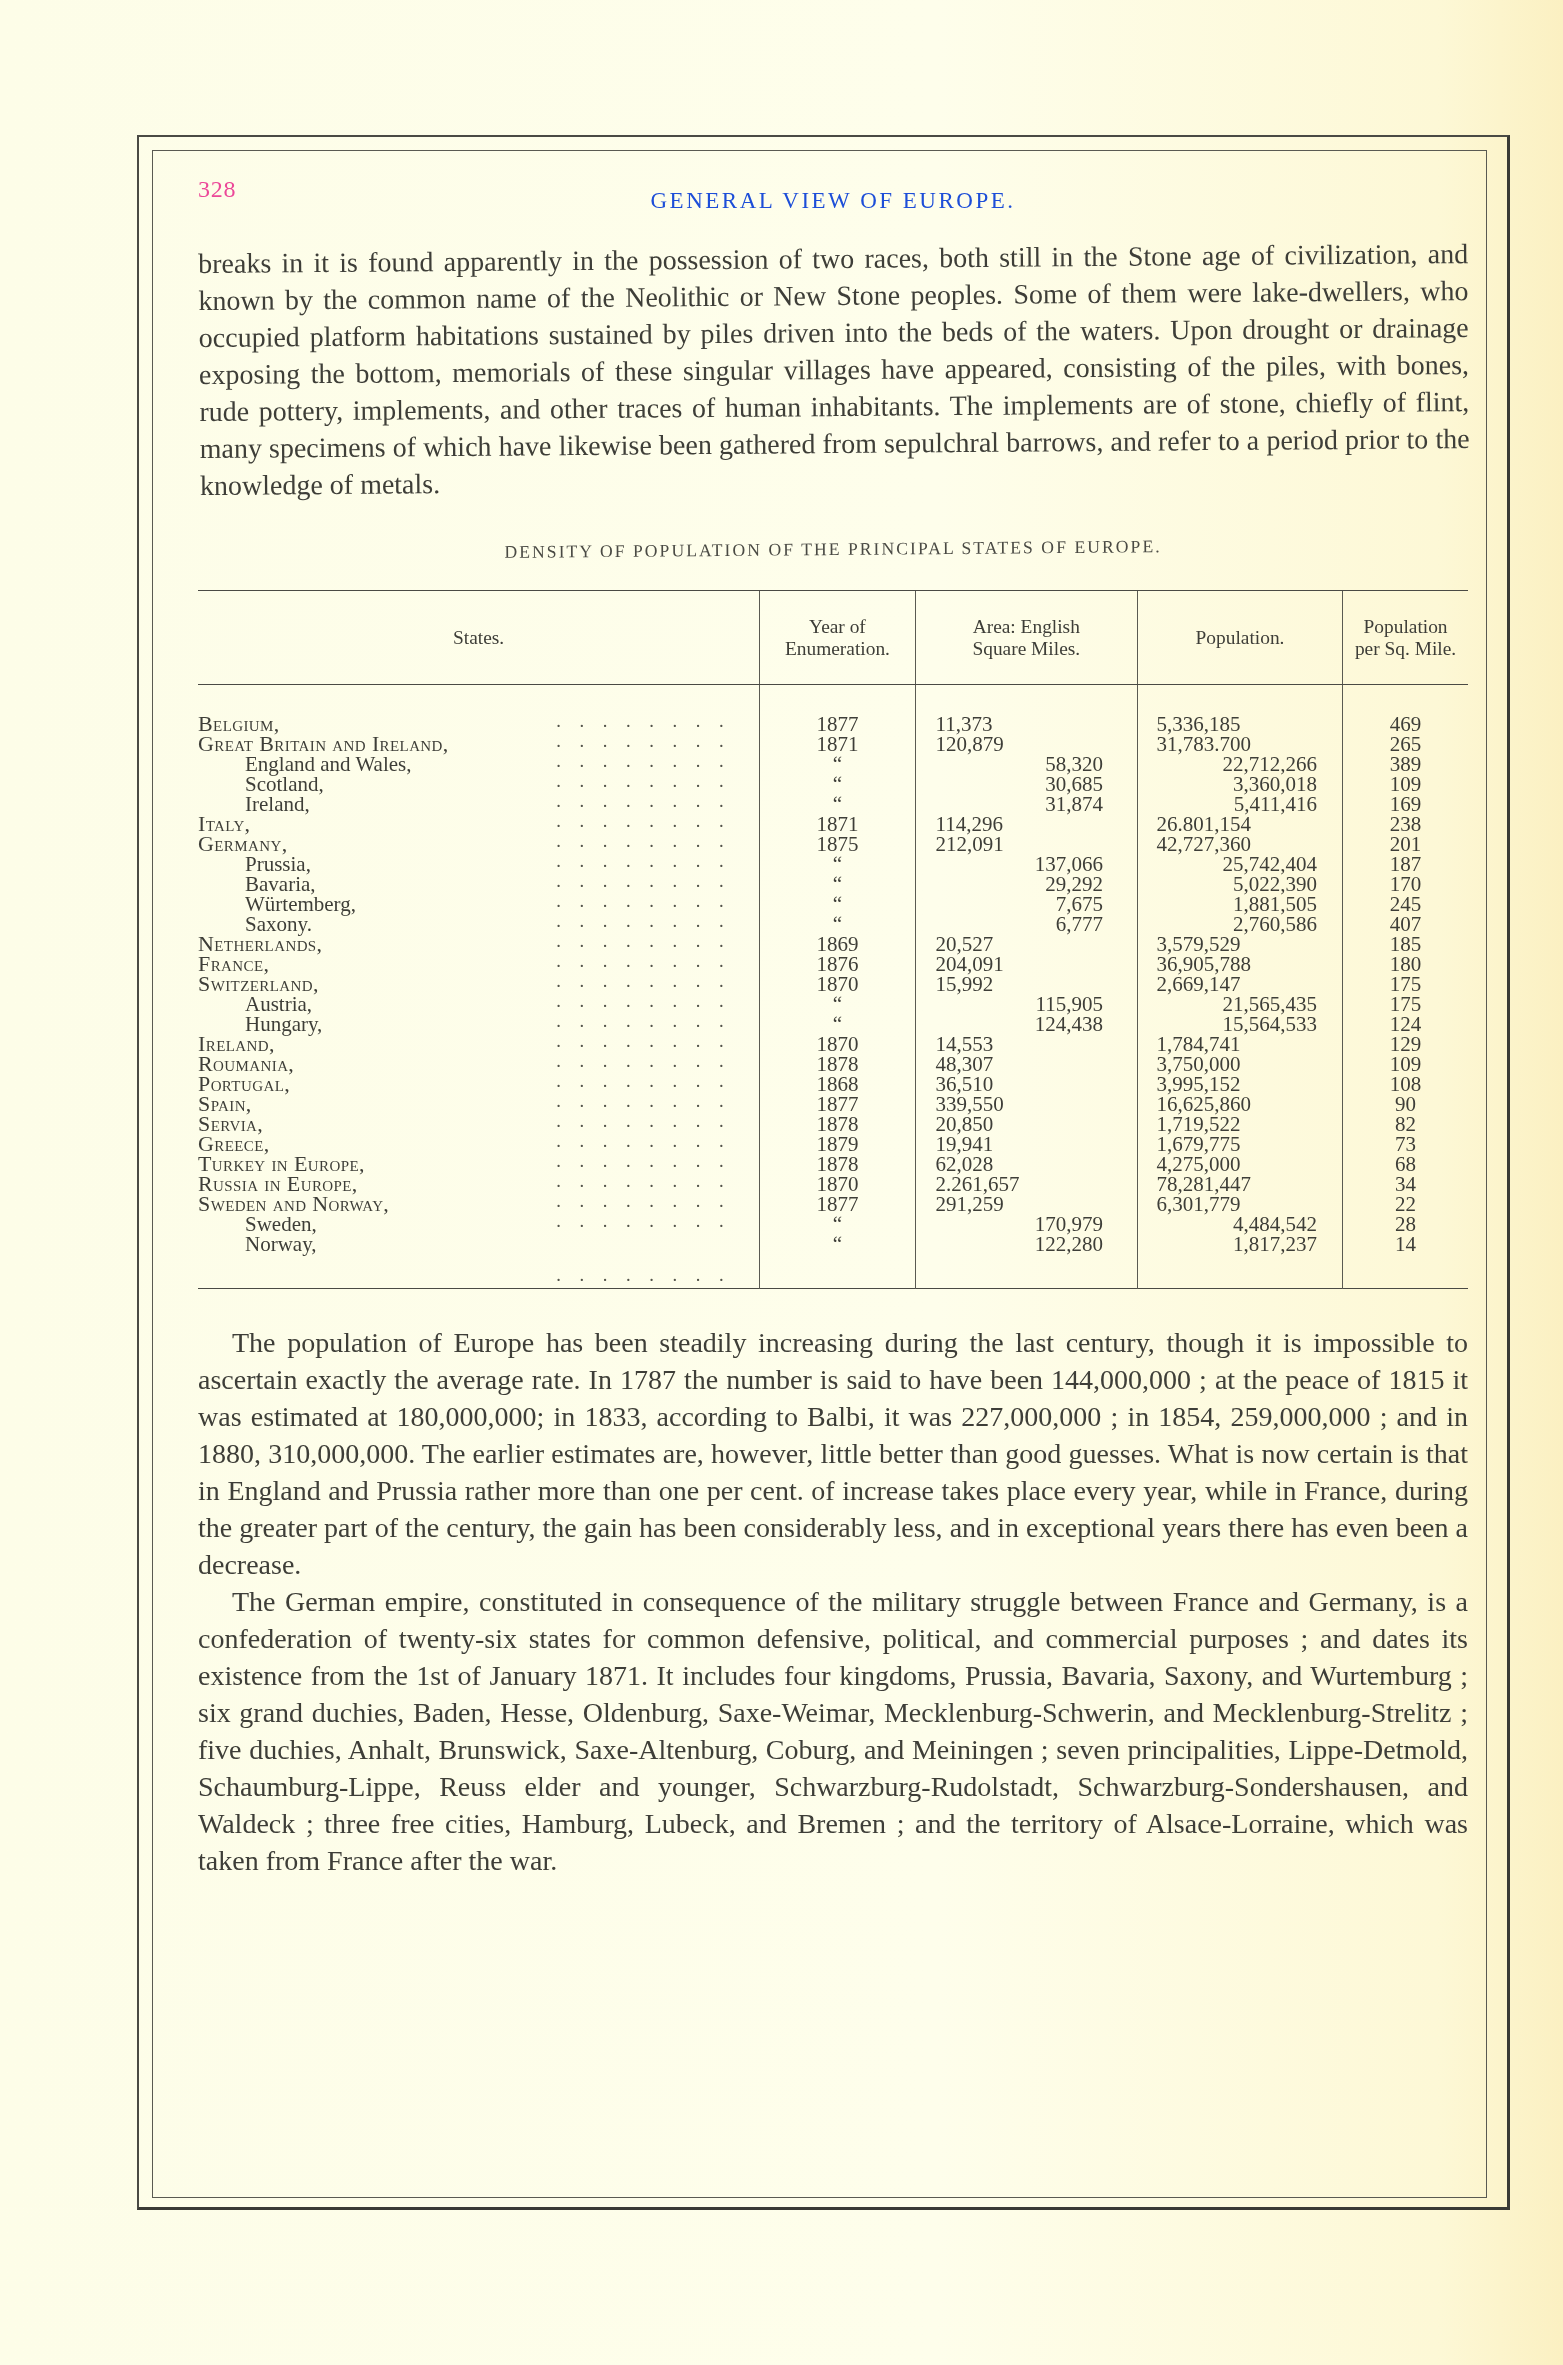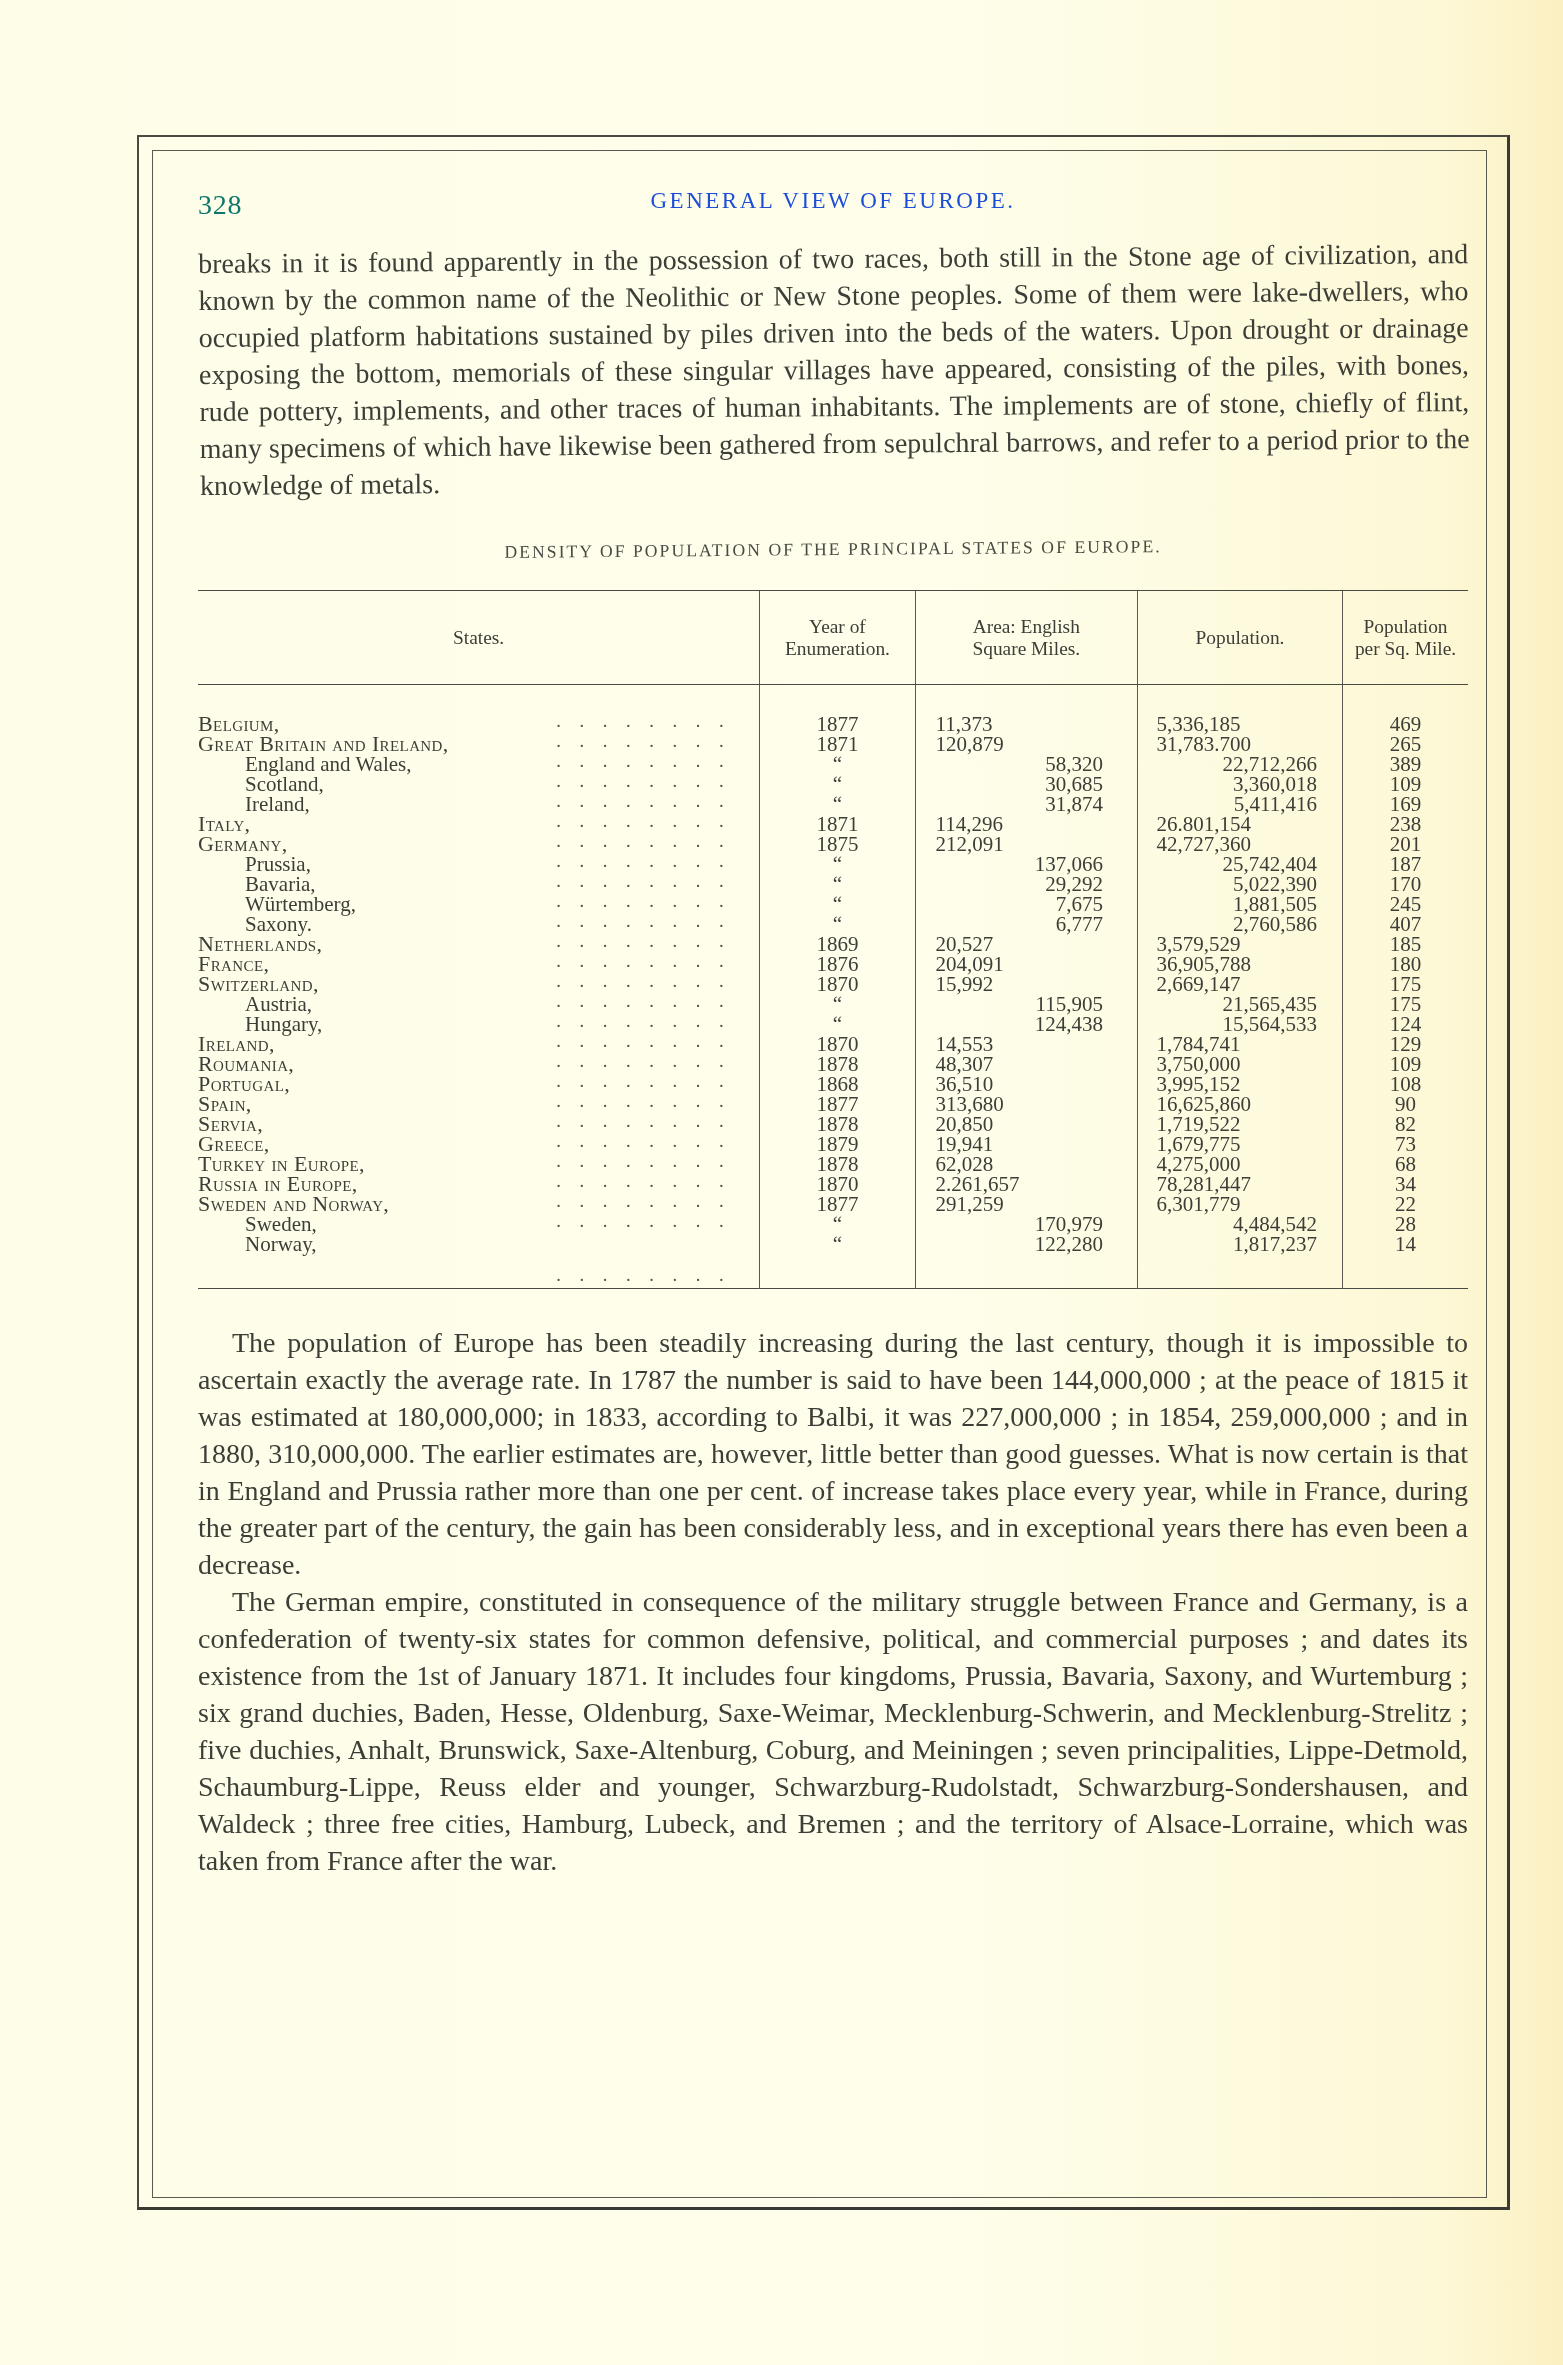--- a/index.html
+++ b/index.html
@@ -42,24 +42,24 @@
       top: 169px;
       width: 1270px;
     }
     .running-head {
       position: relative;
       height: 59px;
     }
     .page-number {
       position: absolute;
       left: 0;
-      top: 20px;
-      font-size: 28px;
+      top: 7px;
+      font-size: 24px;
       letter-spacing: 0.8px;
-      color: #0f766e;
+      color: #ec4899;
     }
     .head-title {
       position: absolute;
       left: 0;
       right: 0;
       top: 18.6px;
       text-align: center;
       font-size: 23px;
       letter-spacing: 2.5px;
       color: #1d4ed8;
@@ -356,21 +356,21 @@
           <tr>
             <td class="state"><span class="name main">Portugal,</span><span class="leaders">........</span></td>
             <td class="year">1868</td>
             <td class="area main">36,510</td>
             <td class="pop main">3,995,152</td>
             <td class="density-val">108</td>
           </tr>
           <tr>
             <td class="state"><span class="name main">Spain,</span><span class="leaders">........</span></td>
             <td class="year">1877</td>
-            <td class="area main">313,680</td>
+            <td class="area main">339,550</td>
             <td class="pop main">16,625,860</td>
             <td class="density-val">90</td>
           </tr>
           <tr>
             <td class="state"><span class="name main">Servia,</span><span class="leaders">........</span></td>
             <td class="year">1878</td>
             <td class="area main">20,850</td>
             <td class="pop main">1,719,522</td>
             <td class="density-val">82</td>
           </tr>

